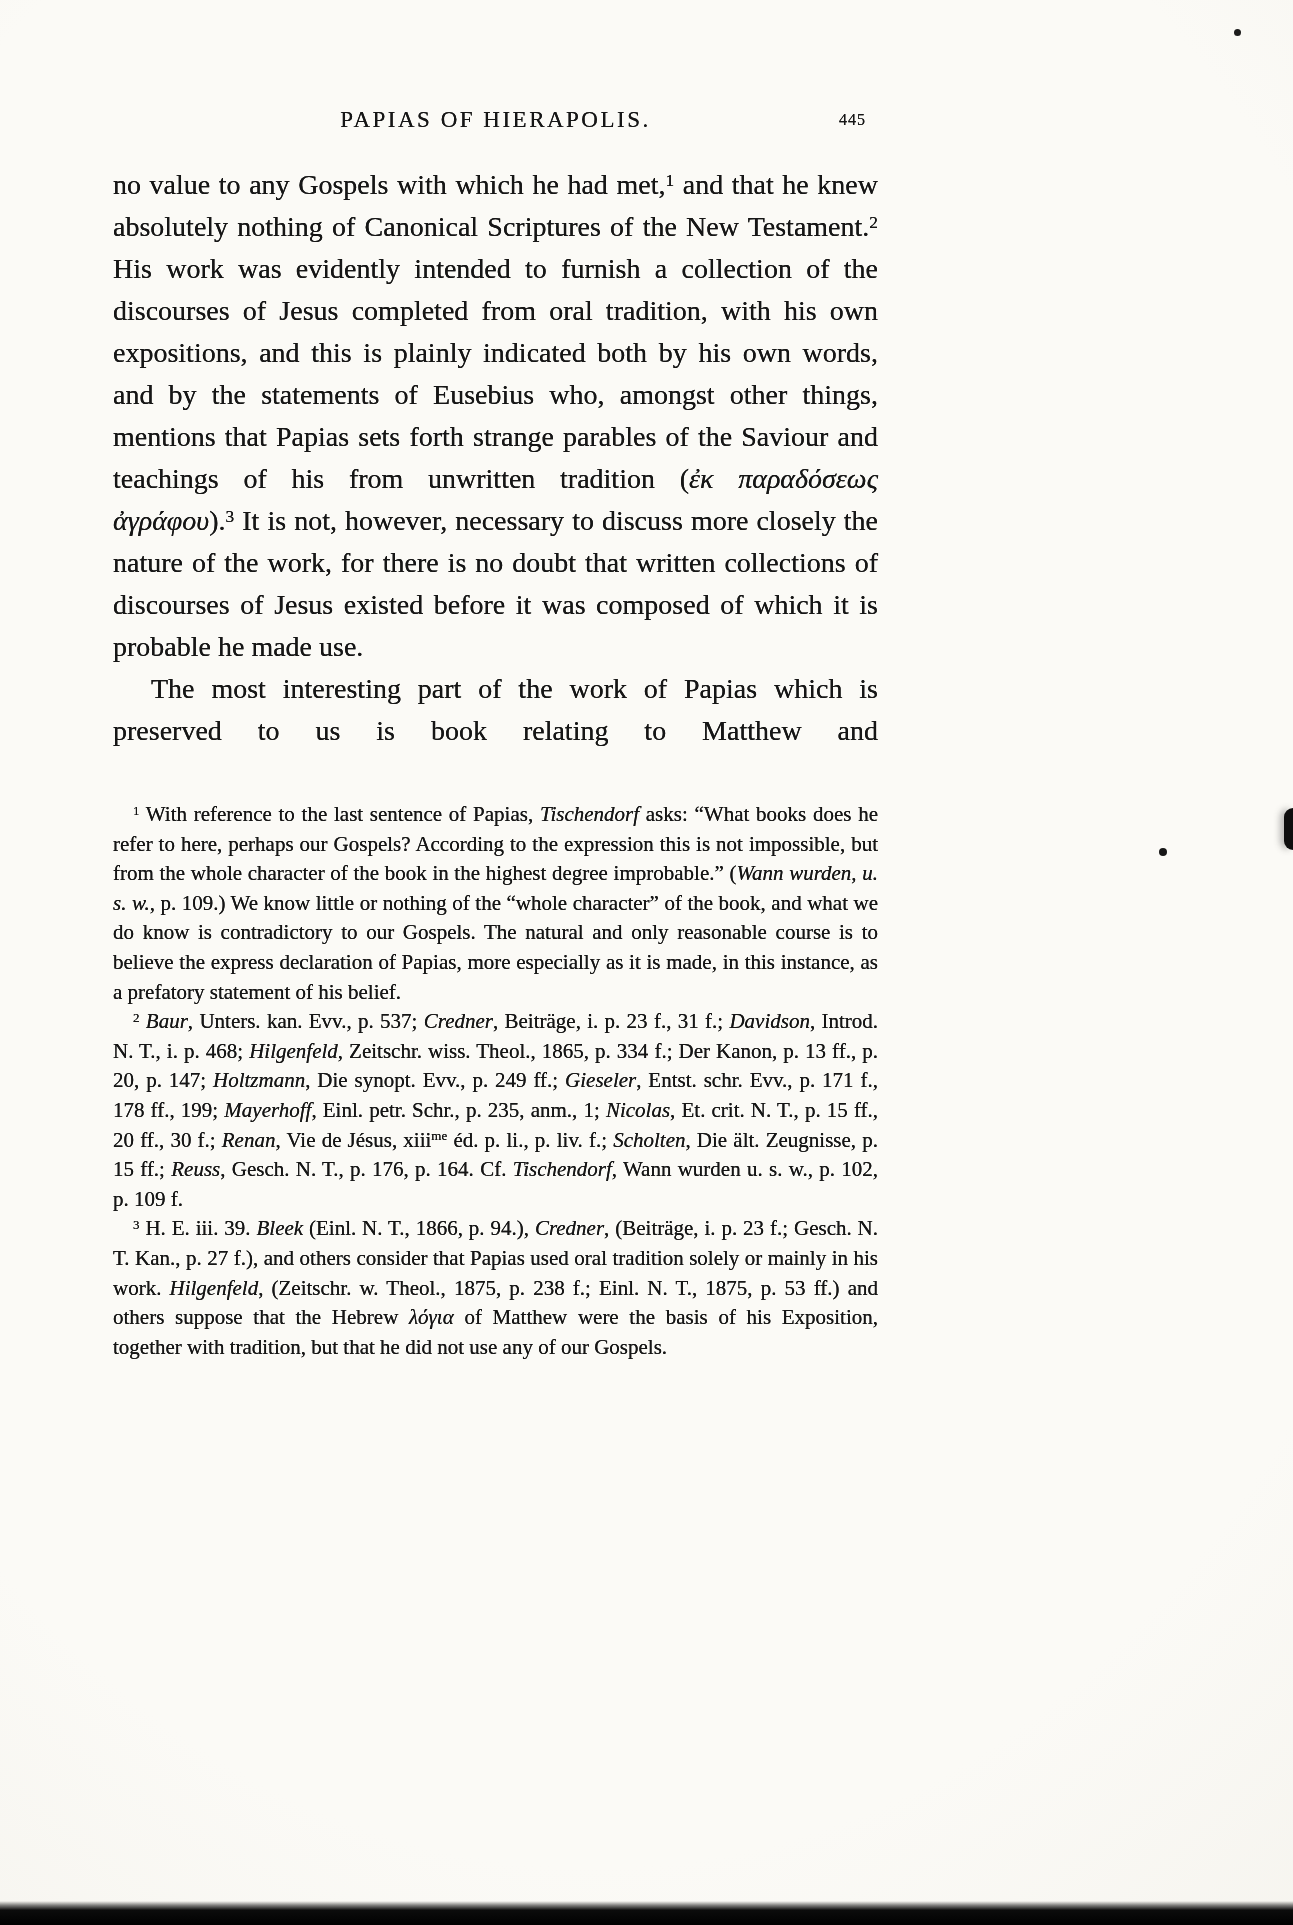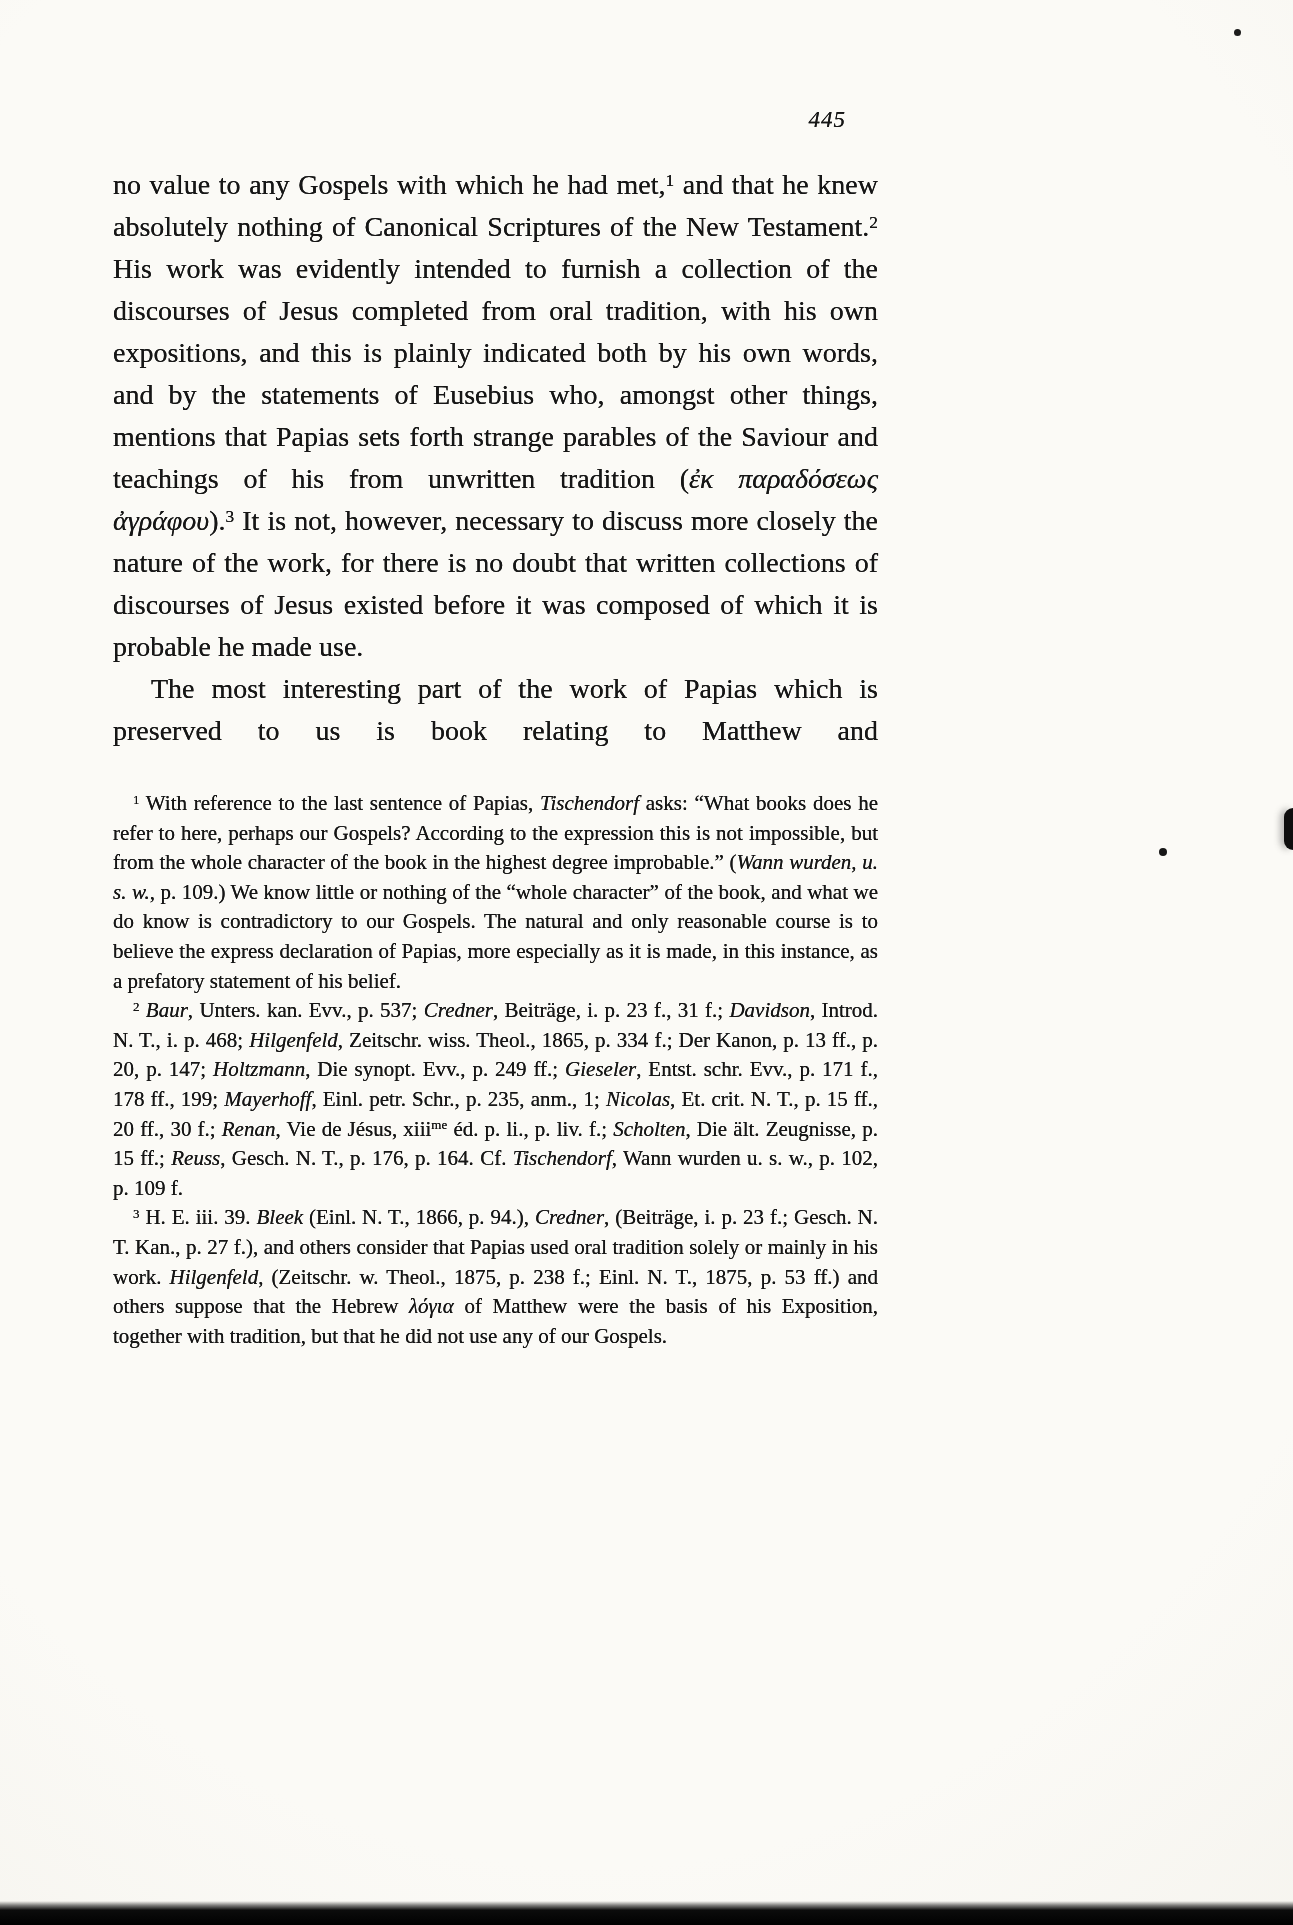--- a/index.html
+++ b/index.html
@@ -30,41 +30,40 @@
   .running-head { position: relative; height: 32px; }
   .head-title {
     display: block;
     text-align: center;
     font-size: 23px;
     letter-spacing: 2.5px;
     line-height: 28px;
   }
   .page-number {
     position: absolute;
-    right: 32px;
+    right: 12px;
     top: 0;
-    font-size: 23px;
+    font-size: 16px;
     letter-spacing: 1px;
     line-height: 28px;
-    font-style: italic;
   }
 
   
   .body-text { margin-top: 26px; }
   .body-text p {
     margin: 0;
     font-size: 28px;
     line-height: 42px;
     text-align: justify;
   }
   .para-indent { text-indent: 38px; }
   .justify-last { text-align-last: justify; }
 
   
-  .footnotes { margin-top: 37px; }
+  .footnotes { margin-top: 48px; }
   .footnote {
     margin: 0;
     font-size: 21px;
     line-height: 29.6px;
     text-align: justify;
     text-indent: 20px;
   }
 
   .it { font-style: italic; }
   sup {
@@ -107,20 +106,21 @@
 
 <div class="page">
 
   <div class="artifact-dot-top"></div>
   <div class="artifact-dot-mid"></div>
   <div class="artifact-edge-right"></div>
 
   <div class="text-block">
 
     <header class="running-head">
+      <span class="head-title">PAPIAS OF HIERAPOLIS.</span>
       <span class="page-number">445</span>
     </header>
 
     <main class="body-text">
       <p class="para para-continuation"><span>no value to any Gospels with which he had met,</span><sup>1</sup><span> and that he knew absolutely nothing of Canonical Scriptures of the New Testament.</span><sup>2</sup><span> His work was evidently intended to furnish a collection of the discourses of Jesus completed from oral tradition, with his own expositions, and this is plainly indicated both by his own words, and by the statements of Eusebius who, amongst other things, mentions that Papias sets forth strange parables of the Saviour and teachings of his from unwritten tradition (</span><span class="it">ἐκ παραδόσεως ἀγράφου</span><span>).</span><sup>3</sup><span> It is not, however, necessary to discuss more closely the nature of the work, for there is no doubt that written collections of discourses of Jesus existed before it was composed of which it is probable he made use.</span></p>
       <p class="para para-indent justify-last"><span>The most interesting part of the work of Papias which is preserved to us is book relating to Matthew and</span></p>
     </main>
 
     <section class="footnotes">
       <p class="footnote"><sup>1</sup><span> With reference to the last sentence of Papias, </span><span class="it">Tischendorf</span><span> asks: “What books does he refer to here, perhaps our Gospels? According to the expression this is not impossible, but from the whole character of the book in the highest degree improbable.” (</span><span class="it">Wann wurden, u. s. w.</span><span>, p. 109.) We know little or nothing of the “whole character” of the book, and what we do know is contradictory to our Gospels. The natural and only reasonable course is to believe the express declaration of Papias, more especially as it is made, in this instance, as a prefatory statement of his belief.</span></p>

